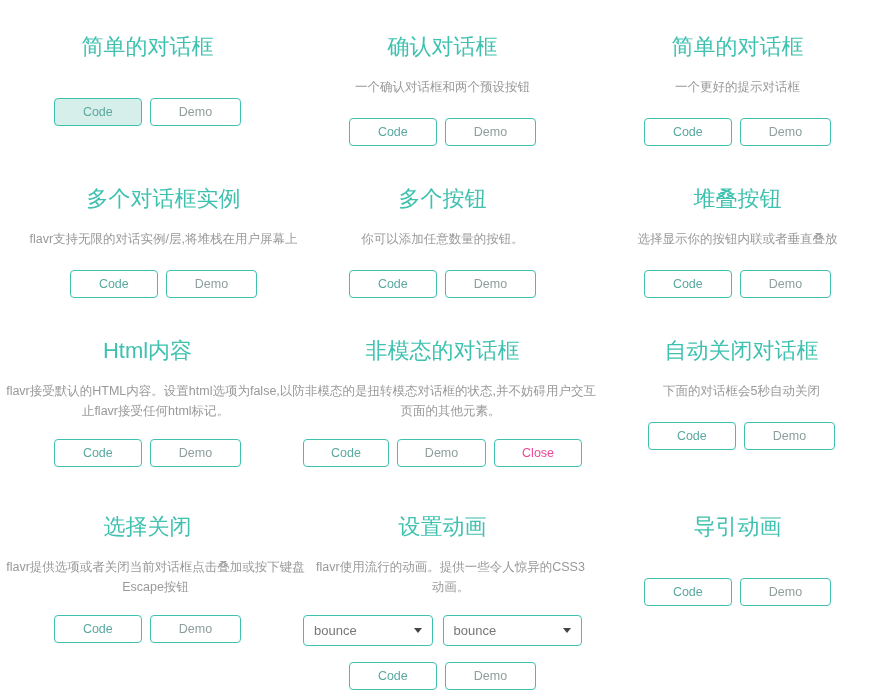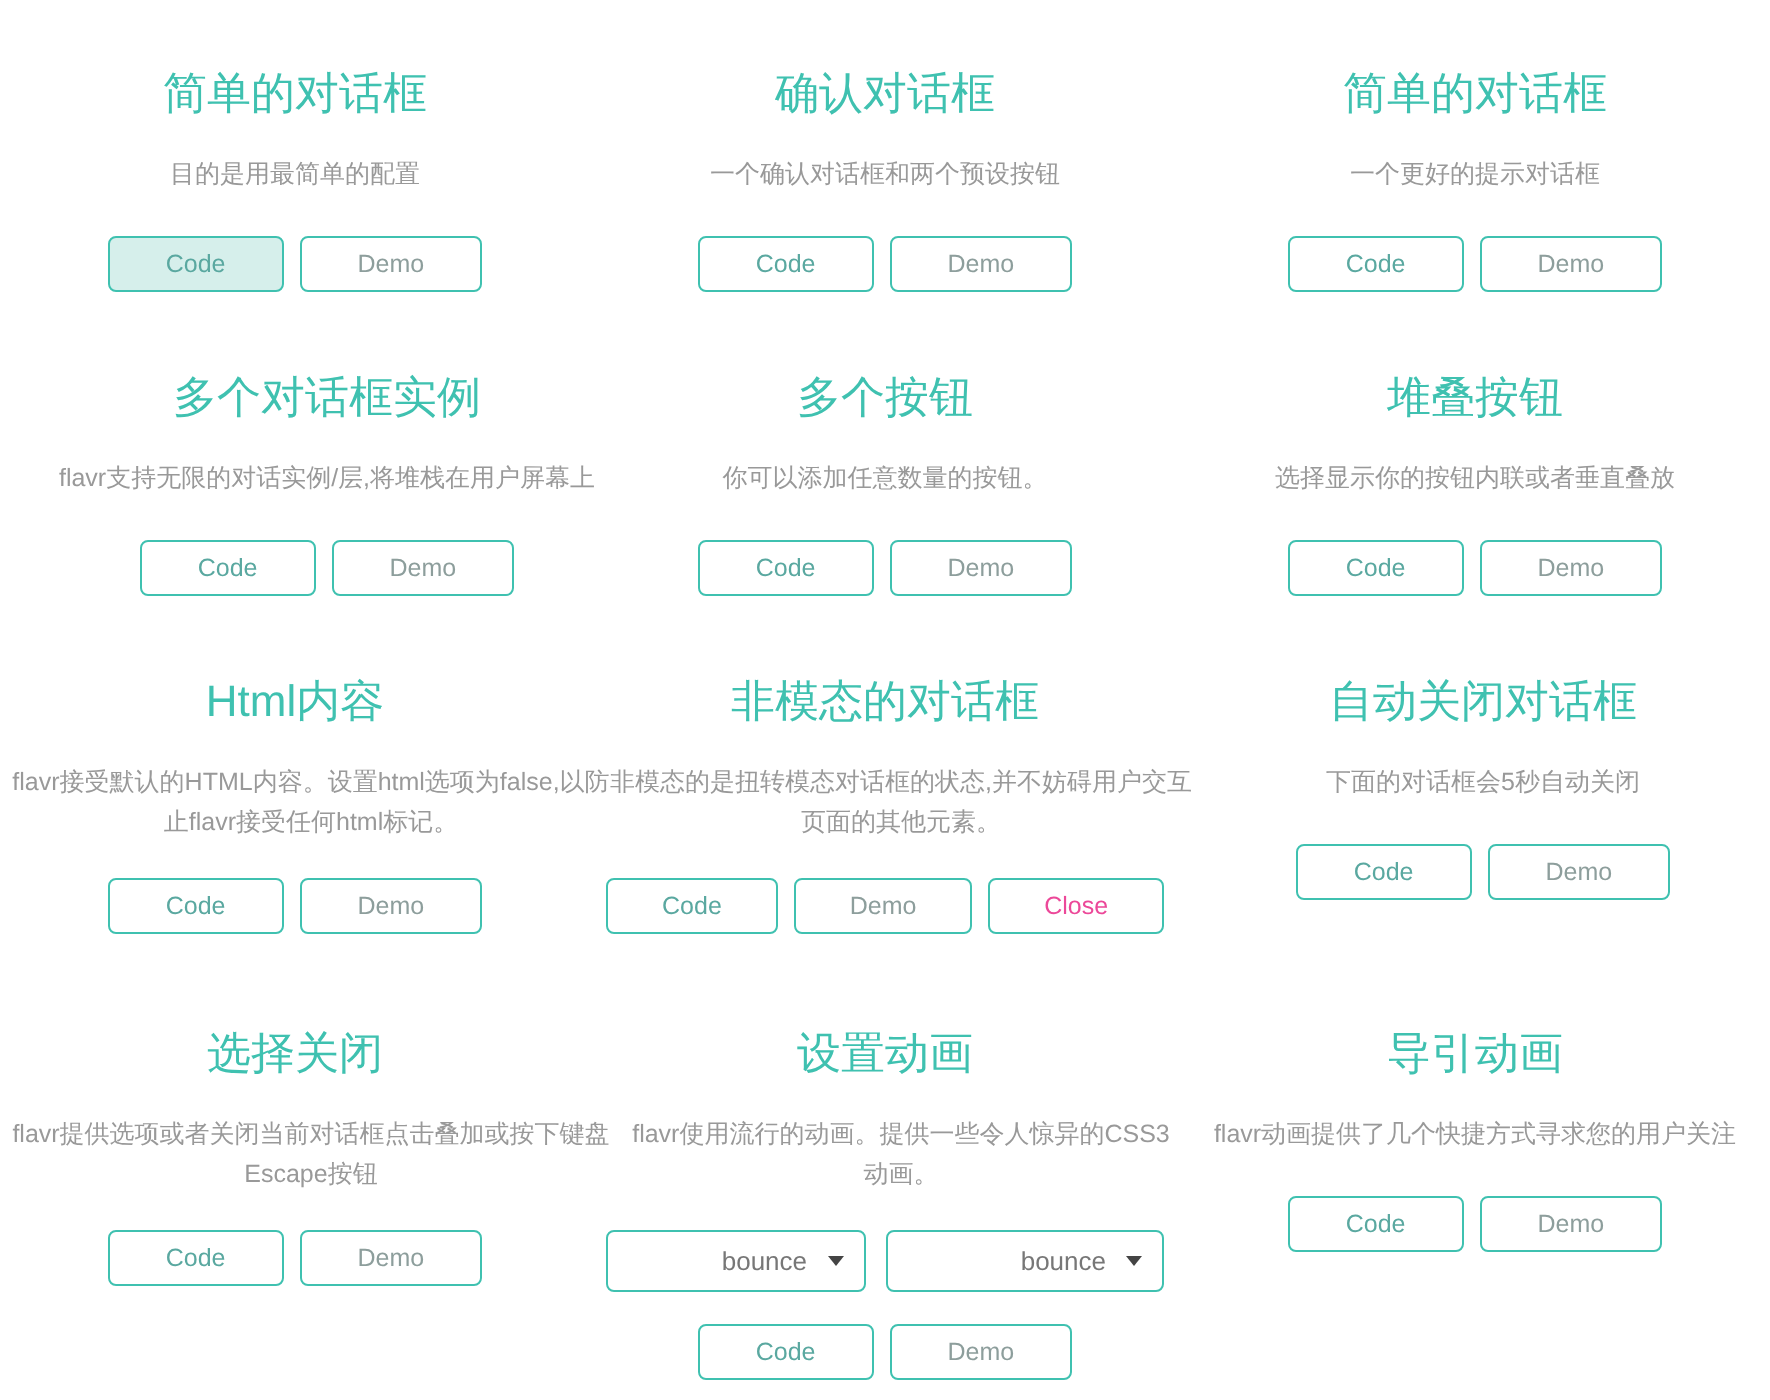--- a/index.html
+++ b/index.html
@@ -90,21 +90,21 @@
     display: flex;
     align-items: center;
     padding: 0 10px;
   }
 
   .sel-value {
     color: #777777;
     font-size: 13px;
     font-family: "Liberation Sans", sans-serif;
     line-height: 1;
-    text-align: right;
+    text-align: left;
     flex: 1;
   }
 
   .sel-arrow {
     width: 0;
     height: 0;
     margin-left: 10px;
     border-left: 4px solid transparent;
     border-right: 4px solid transparent;
     border-top: 5px solid #444444;
@@ -132,21 +132,20 @@
   .sp-16 { height: 16px; }
   .sp-18 { height: 18px; }
   .sp-20 { height: 20px; }
 </style>
 </head>
 <body>
 
 <div class="cell abs c0">
   <div class="cell-title">简单的对话框</div>
   <div class="sp-18"></div>
-  <div class="cell-desc">目的是用最简单的配置</div>
   <div class="sp-20"></div>
   <div class="btn-row">
     <button class="btn active">Code</button>
     <button class="btn demo">Demo</button>
   </div>
 </div>
 
 <div class="cell abs c1">
   <div class="cell-title">确认对话框</div>
   <div class="sp-18"></div>
@@ -265,19 +264,18 @@
   <div class="sp-16"></div>
   <div class="btn-row">
     <button class="btn">Code</button>
     <button class="btn demo">Demo</button>
   </div>
 </div>
 
 <div class="cell abs c11">
   <div class="cell-title">导引动画</div>
   <div class="sp-18"></div>
-  <div class="cell-desc">flavr动画提供了几个快捷方式寻求您的用户关注</div>
   <div class="sp-20"></div>
   <div class="btn-row">
     <button class="btn">Code</button>
     <button class="btn demo">Demo</button>
   </div>
 </div>
 
 </body></html>

